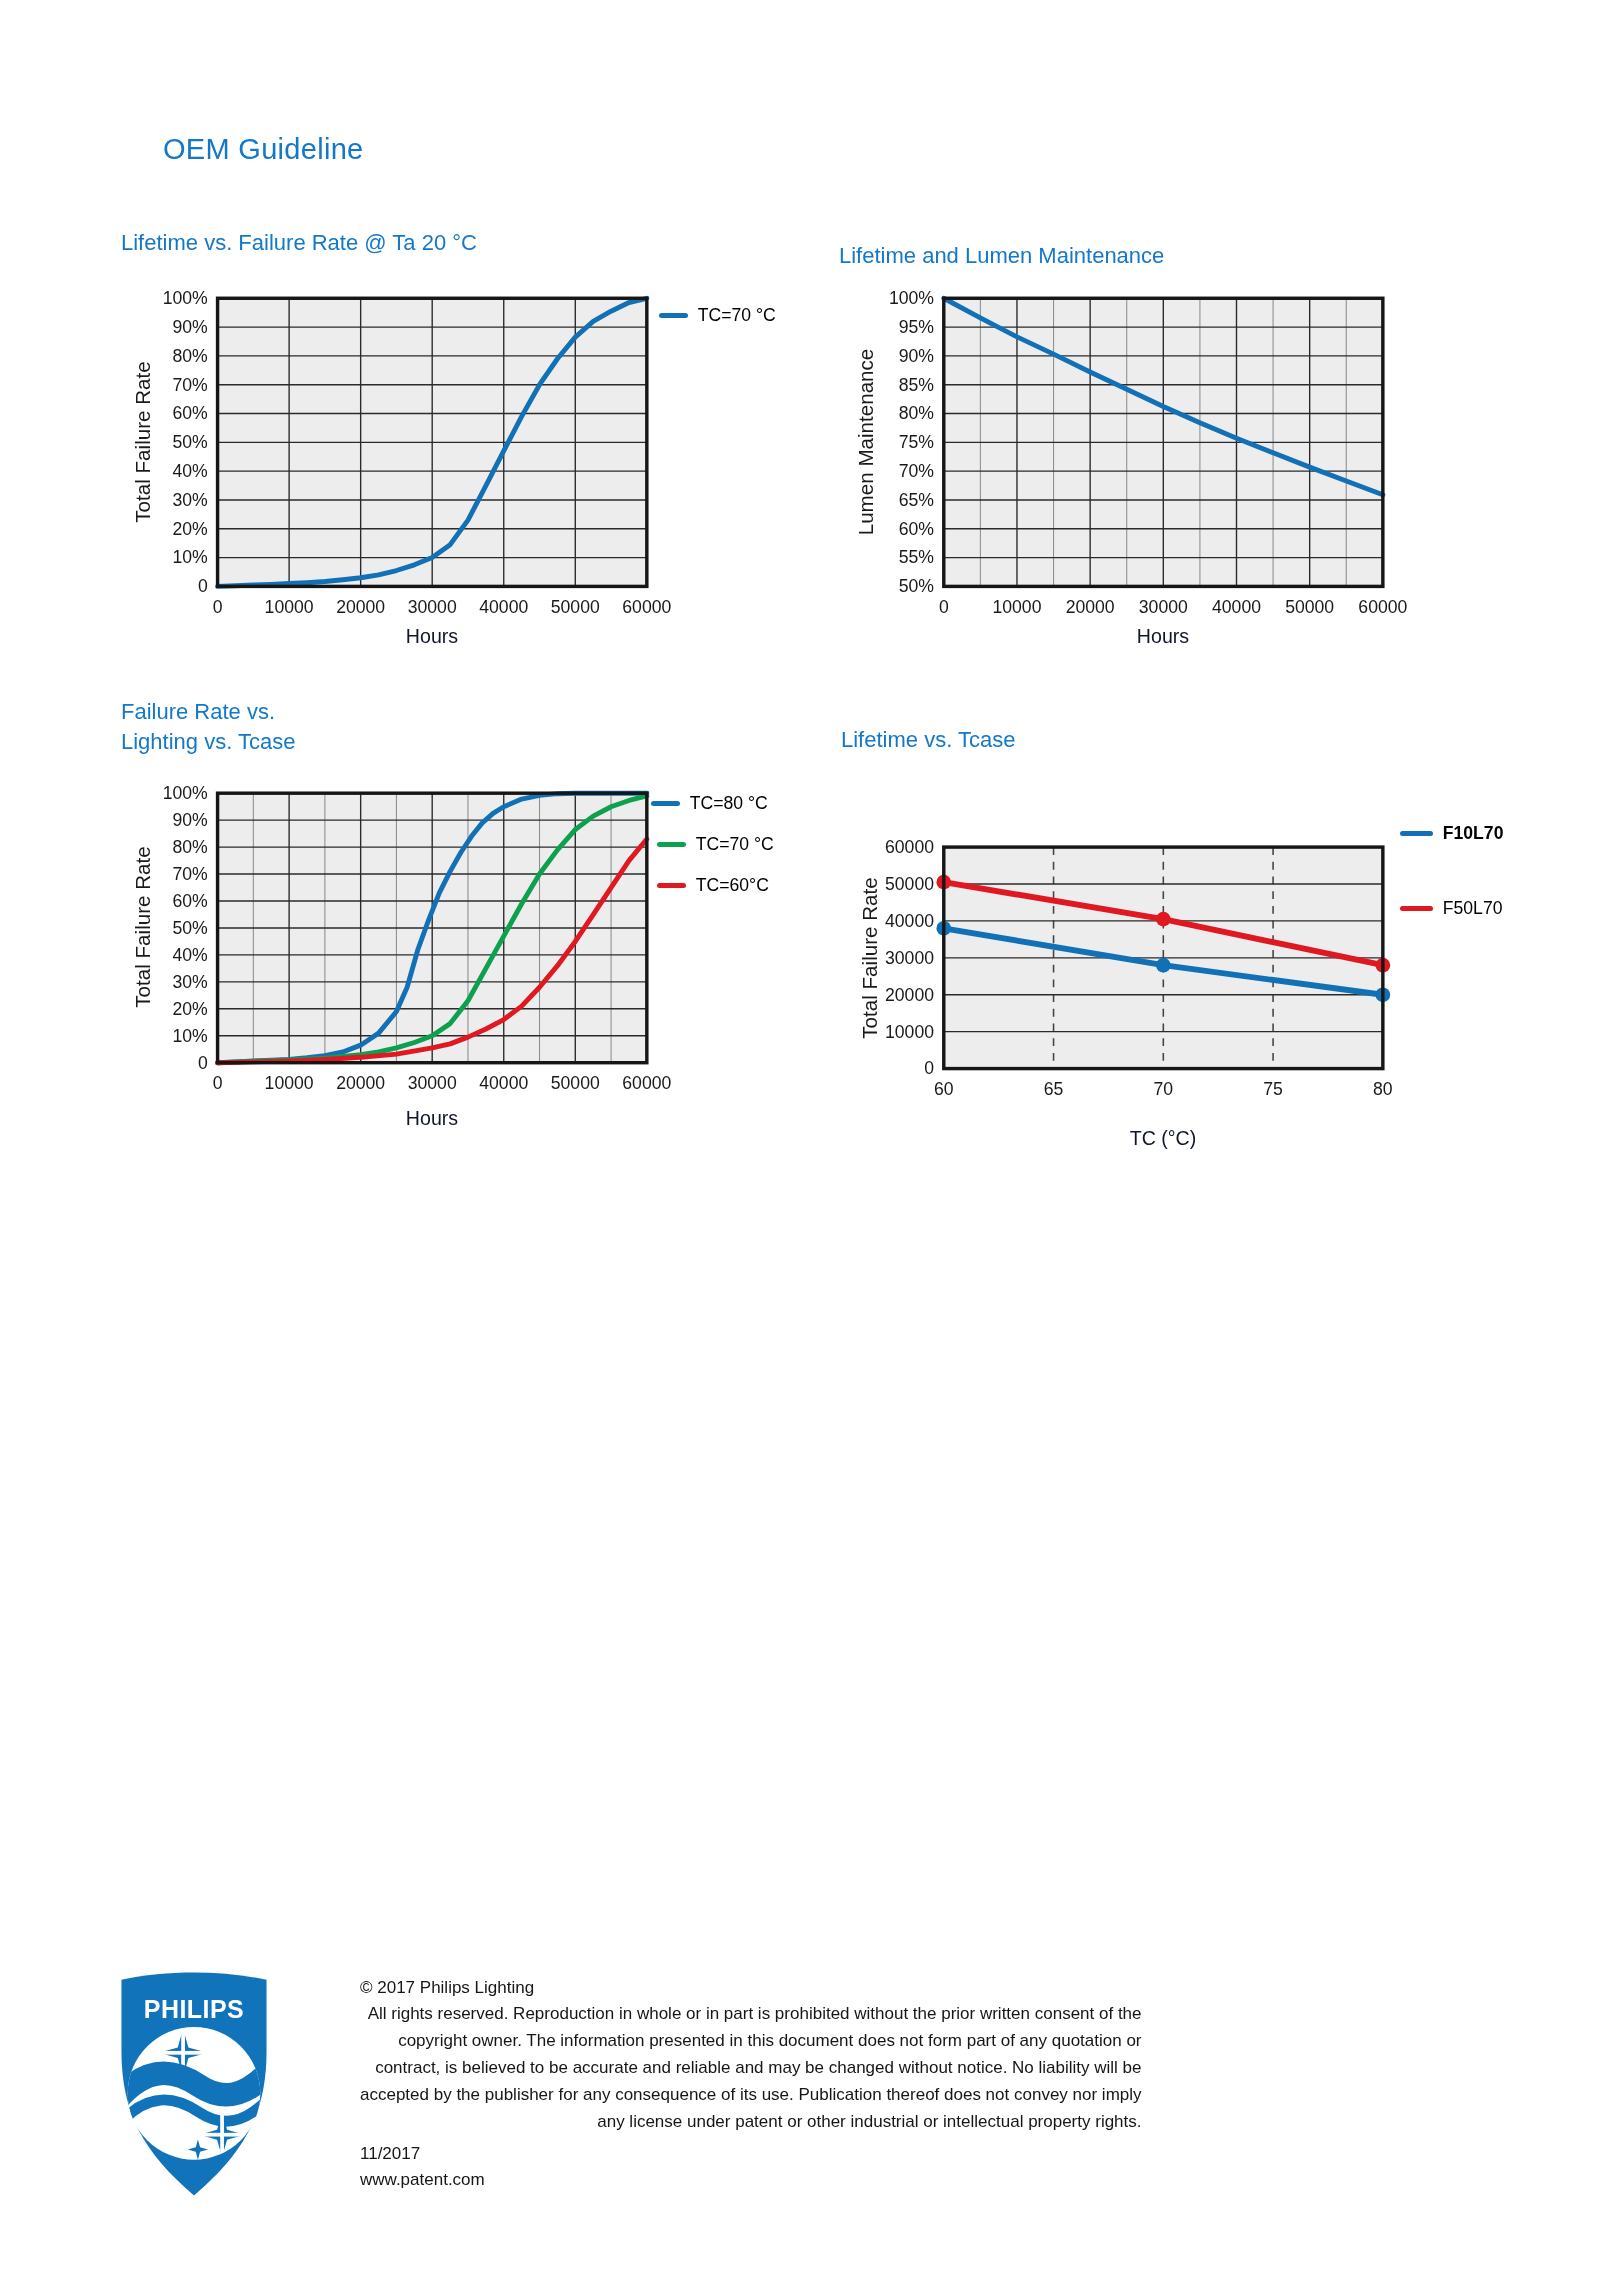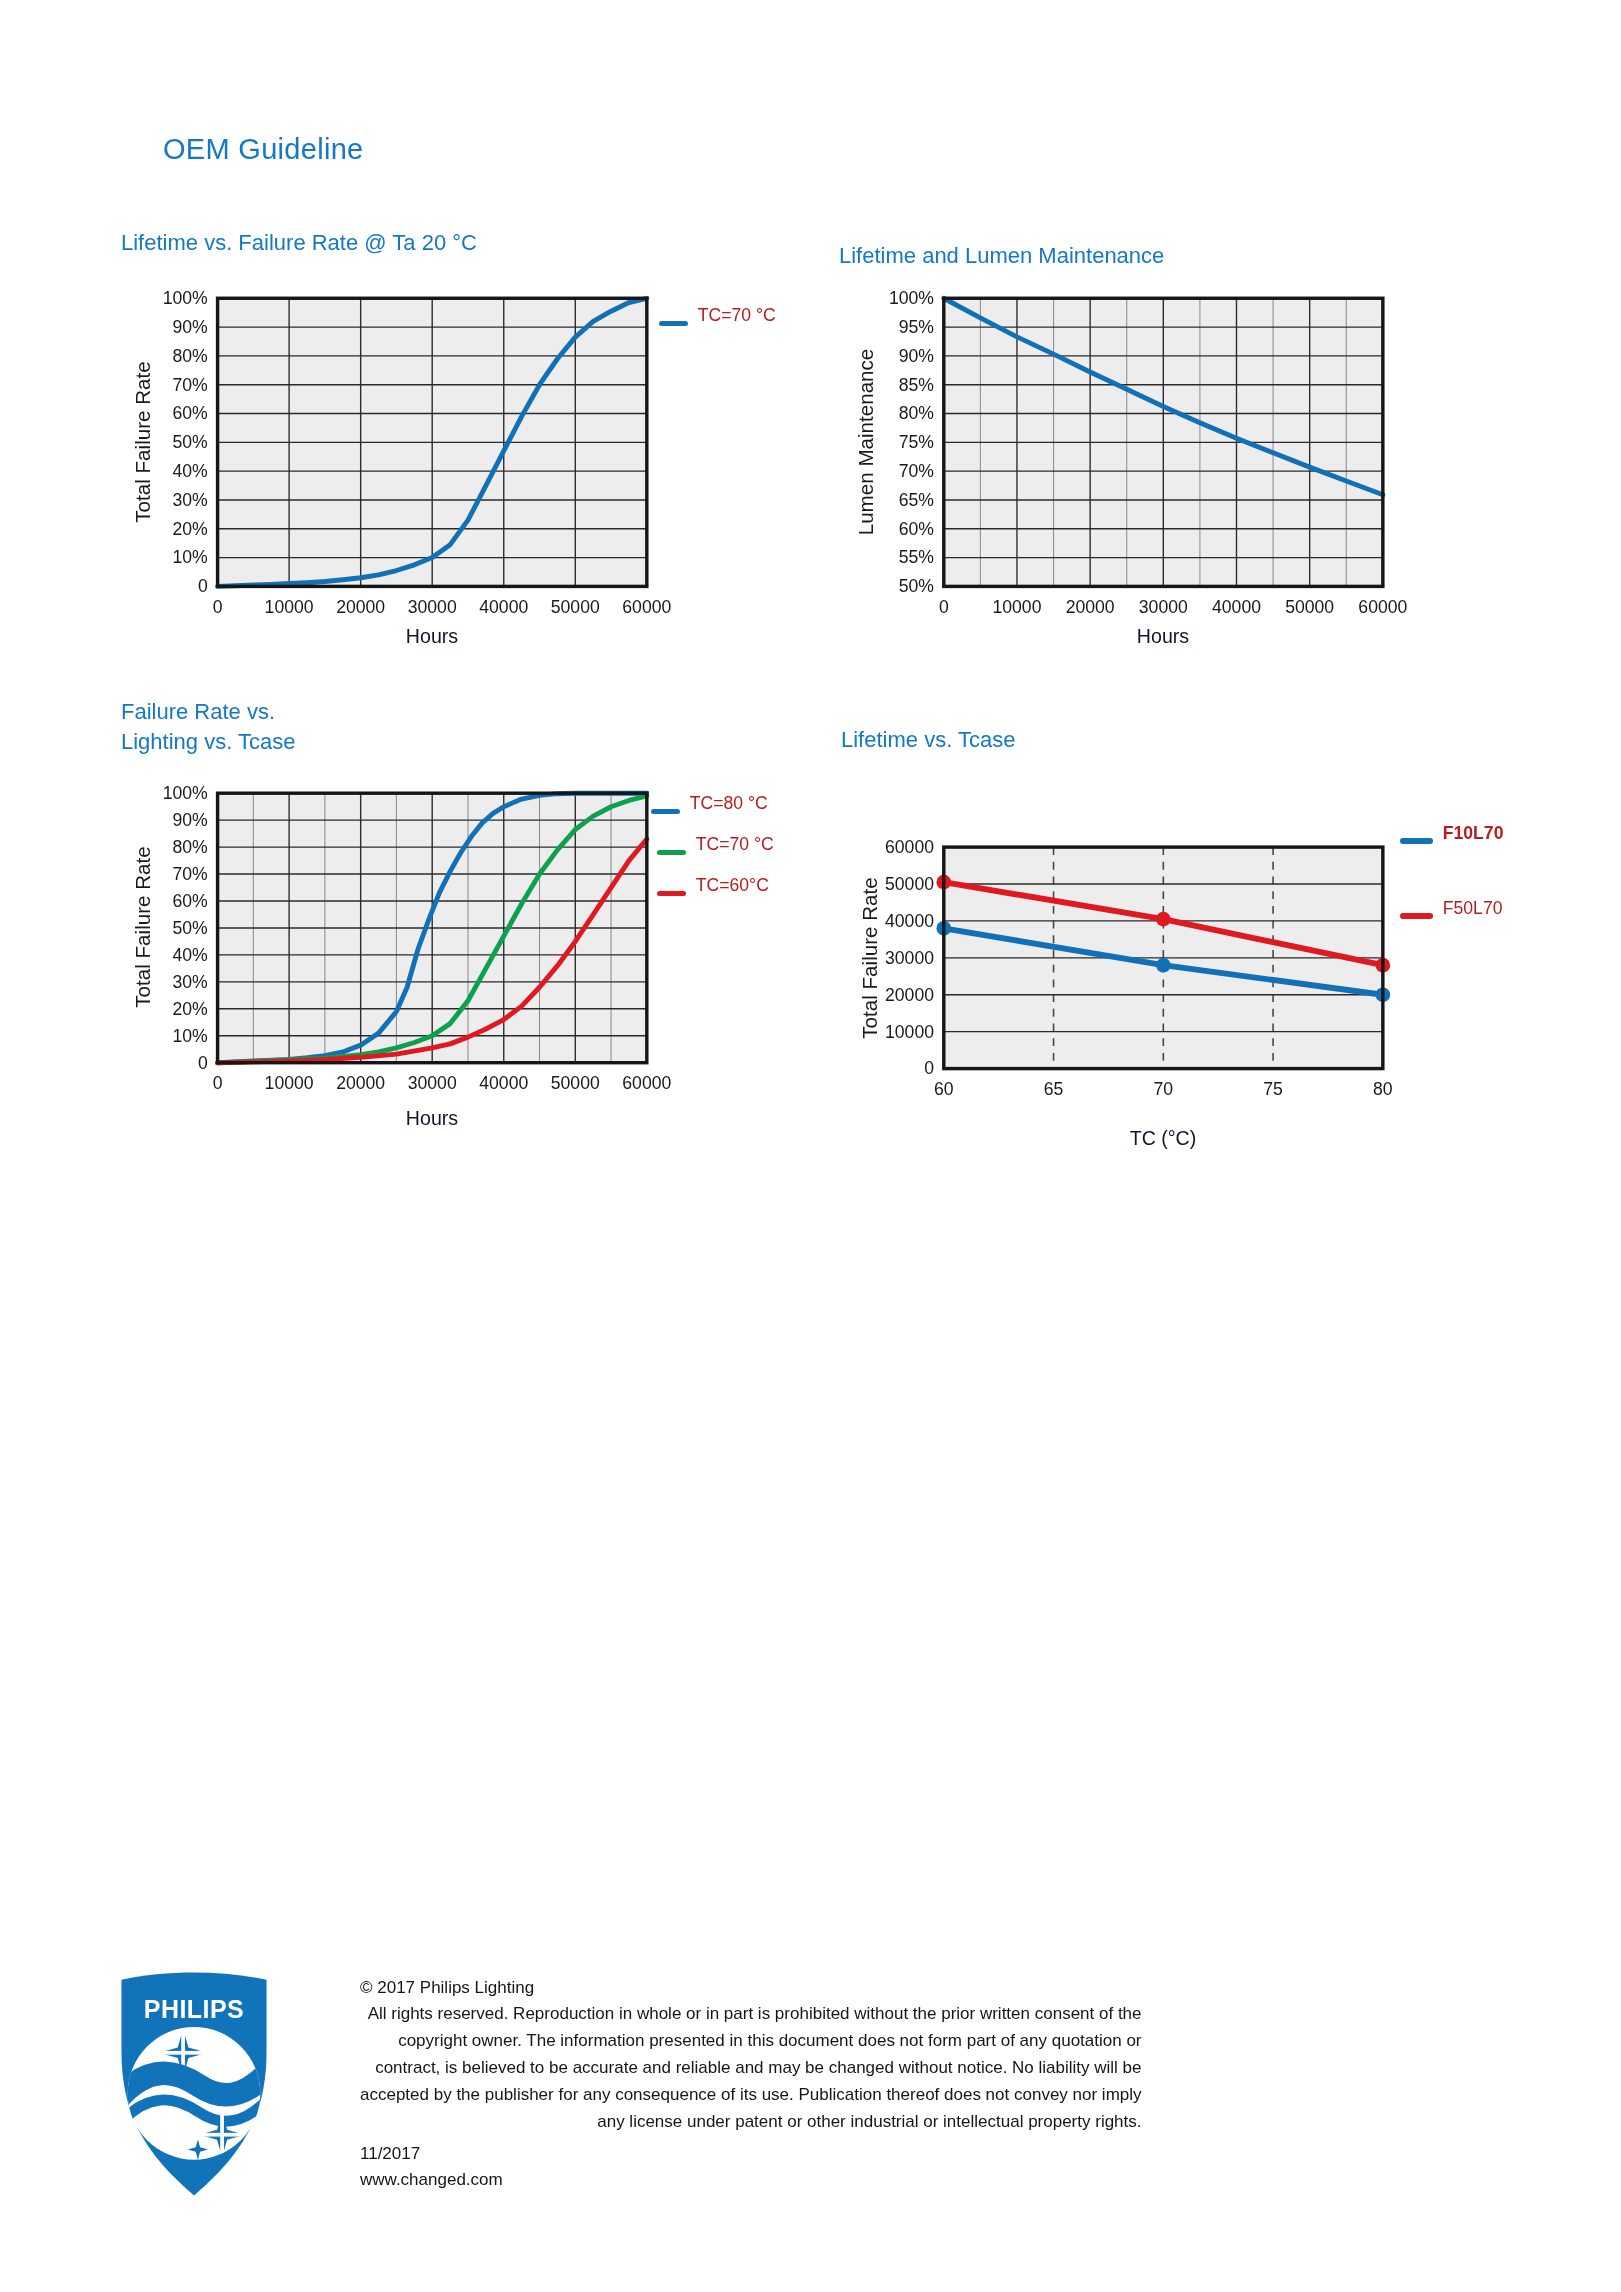--- a/index.html
+++ b/index.html
@@ -18,21 +18,21 @@
         transform:translate(-50%,-50%) rotate(-90deg);}
   #yl0{left:143px;top:442px;}
   #yl1{left:866px;top:442px;}
   #yl2{left:143px;top:927px;}
   #yl3{left:870px;top:958px;}
   .xlab{position:absolute;font-size:19.6px;color:#0f172a;transform:translate(-50%,-50%);white-space:nowrap;}
   #xl0{left:432px;top:636px;}
   #xl1{left:1163px;top:636px;}
   #xl2{left:432px;top:1118px;}
   #xl3{left:1163px;top:1138px;}
-  .legend-item{position:absolute;display:flex;align-items:flex-end;font-size:17.6px;color:#b91c1c;}
+  .legend-item{position:absolute;display:flex;align-items:center;font-size:17.6px;color:#000000;}
   .legend-item .dash{display:inline-block;border-radius:2.9px;margin-right:9.8px;}
   .logo{position:absolute;left:116px;top:1970px;width:156px;height:228px;}
   .foot{position:absolute;left:360px;color:#161616;font-size:17px;line-height:27px;text-align:right;}
   #copyhead{top:1974px;}
   #copybody{top:2000px;white-space:pre-line;}
   #docdate{top:2140px;}
   #website{top:2166px;}
 </style>
 </head>
 <body>
@@ -264,16 +264,16 @@
     </g>
   </svg>
 
   <div class="foot" id="copyhead">© 2017 Philips Lighting</div>
   <div class="foot" id="copybody">All rights reserved. Reproduction in whole or in part is prohibited without the prior written consent of the
 copyright owner. The information presented in this document does not form part of any quotation or
 contract, is believed to be accurate and reliable and may be changed without notice. No liability will be
 accepted by the publisher for any consequence of its use. Publication thereof does not convey nor imply
 any license under patent or other industrial or intellectual property rights.</div>
   <div class="foot" id="docdate">11/2017</div>
-  <div class="foot" id="website">www.changed.com</div>
+  <div class="foot" id="website">www.patent.com</div>
 
 </div>
 
 
 </body></html>

